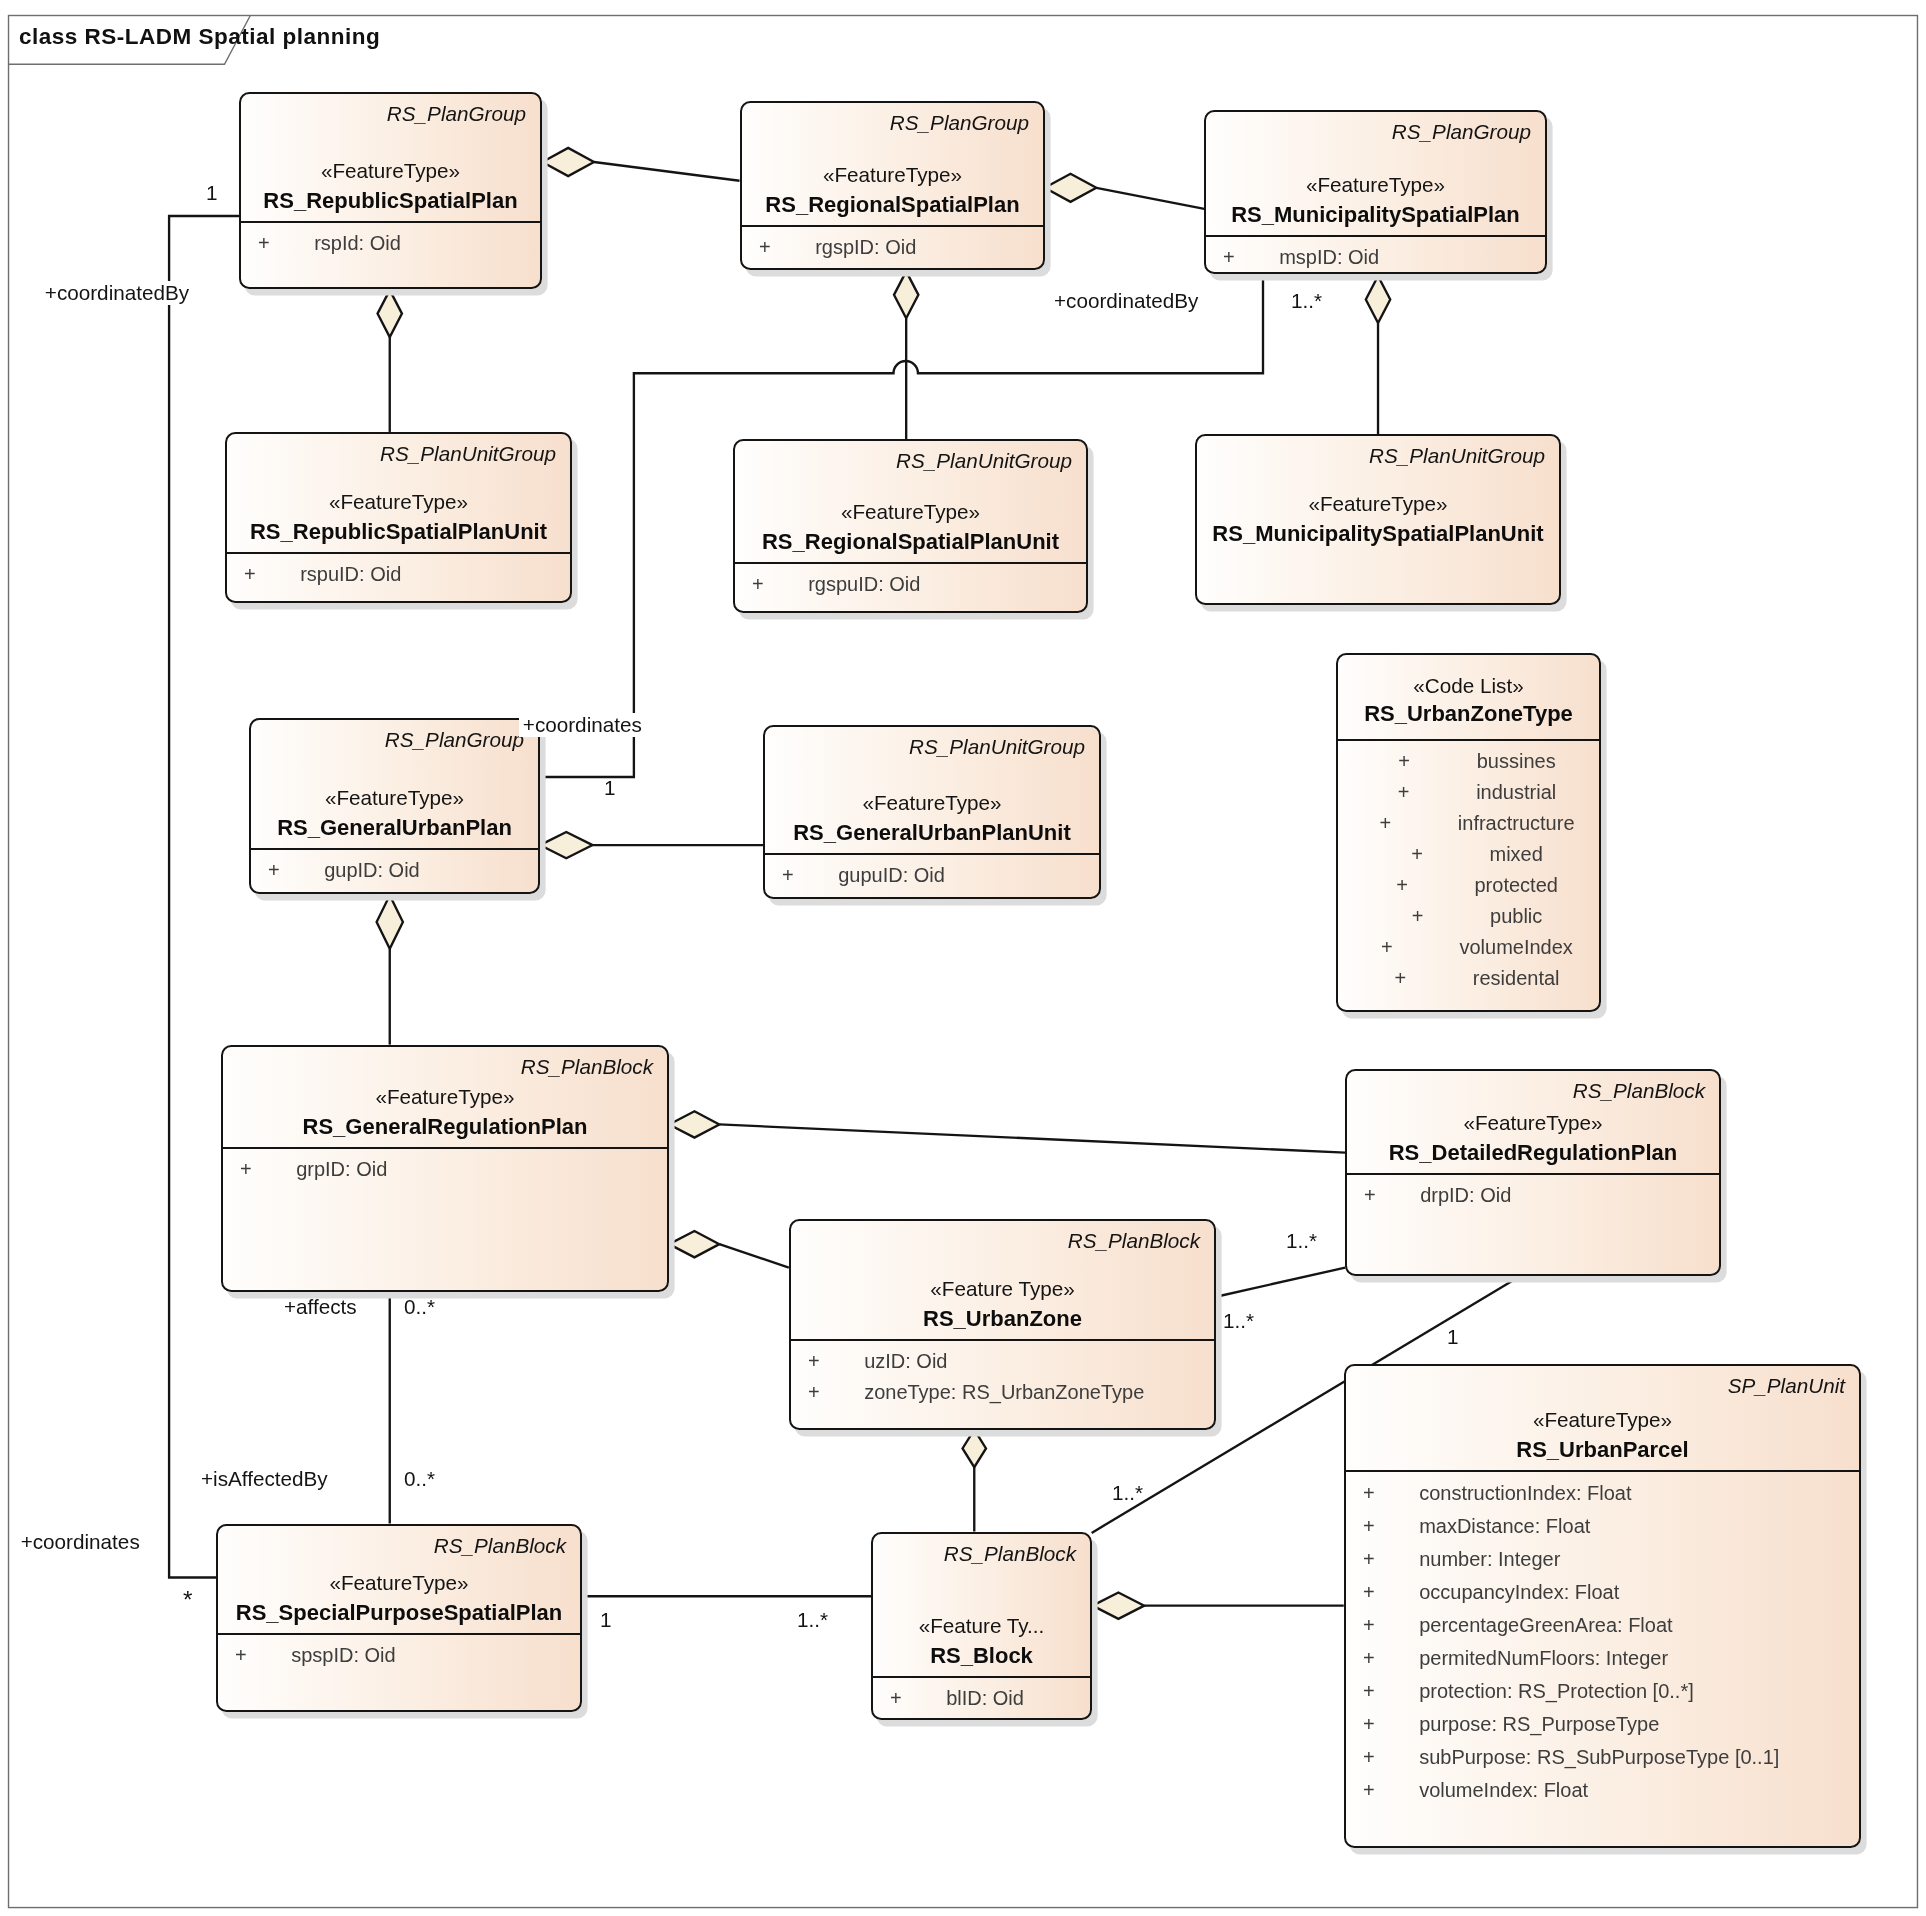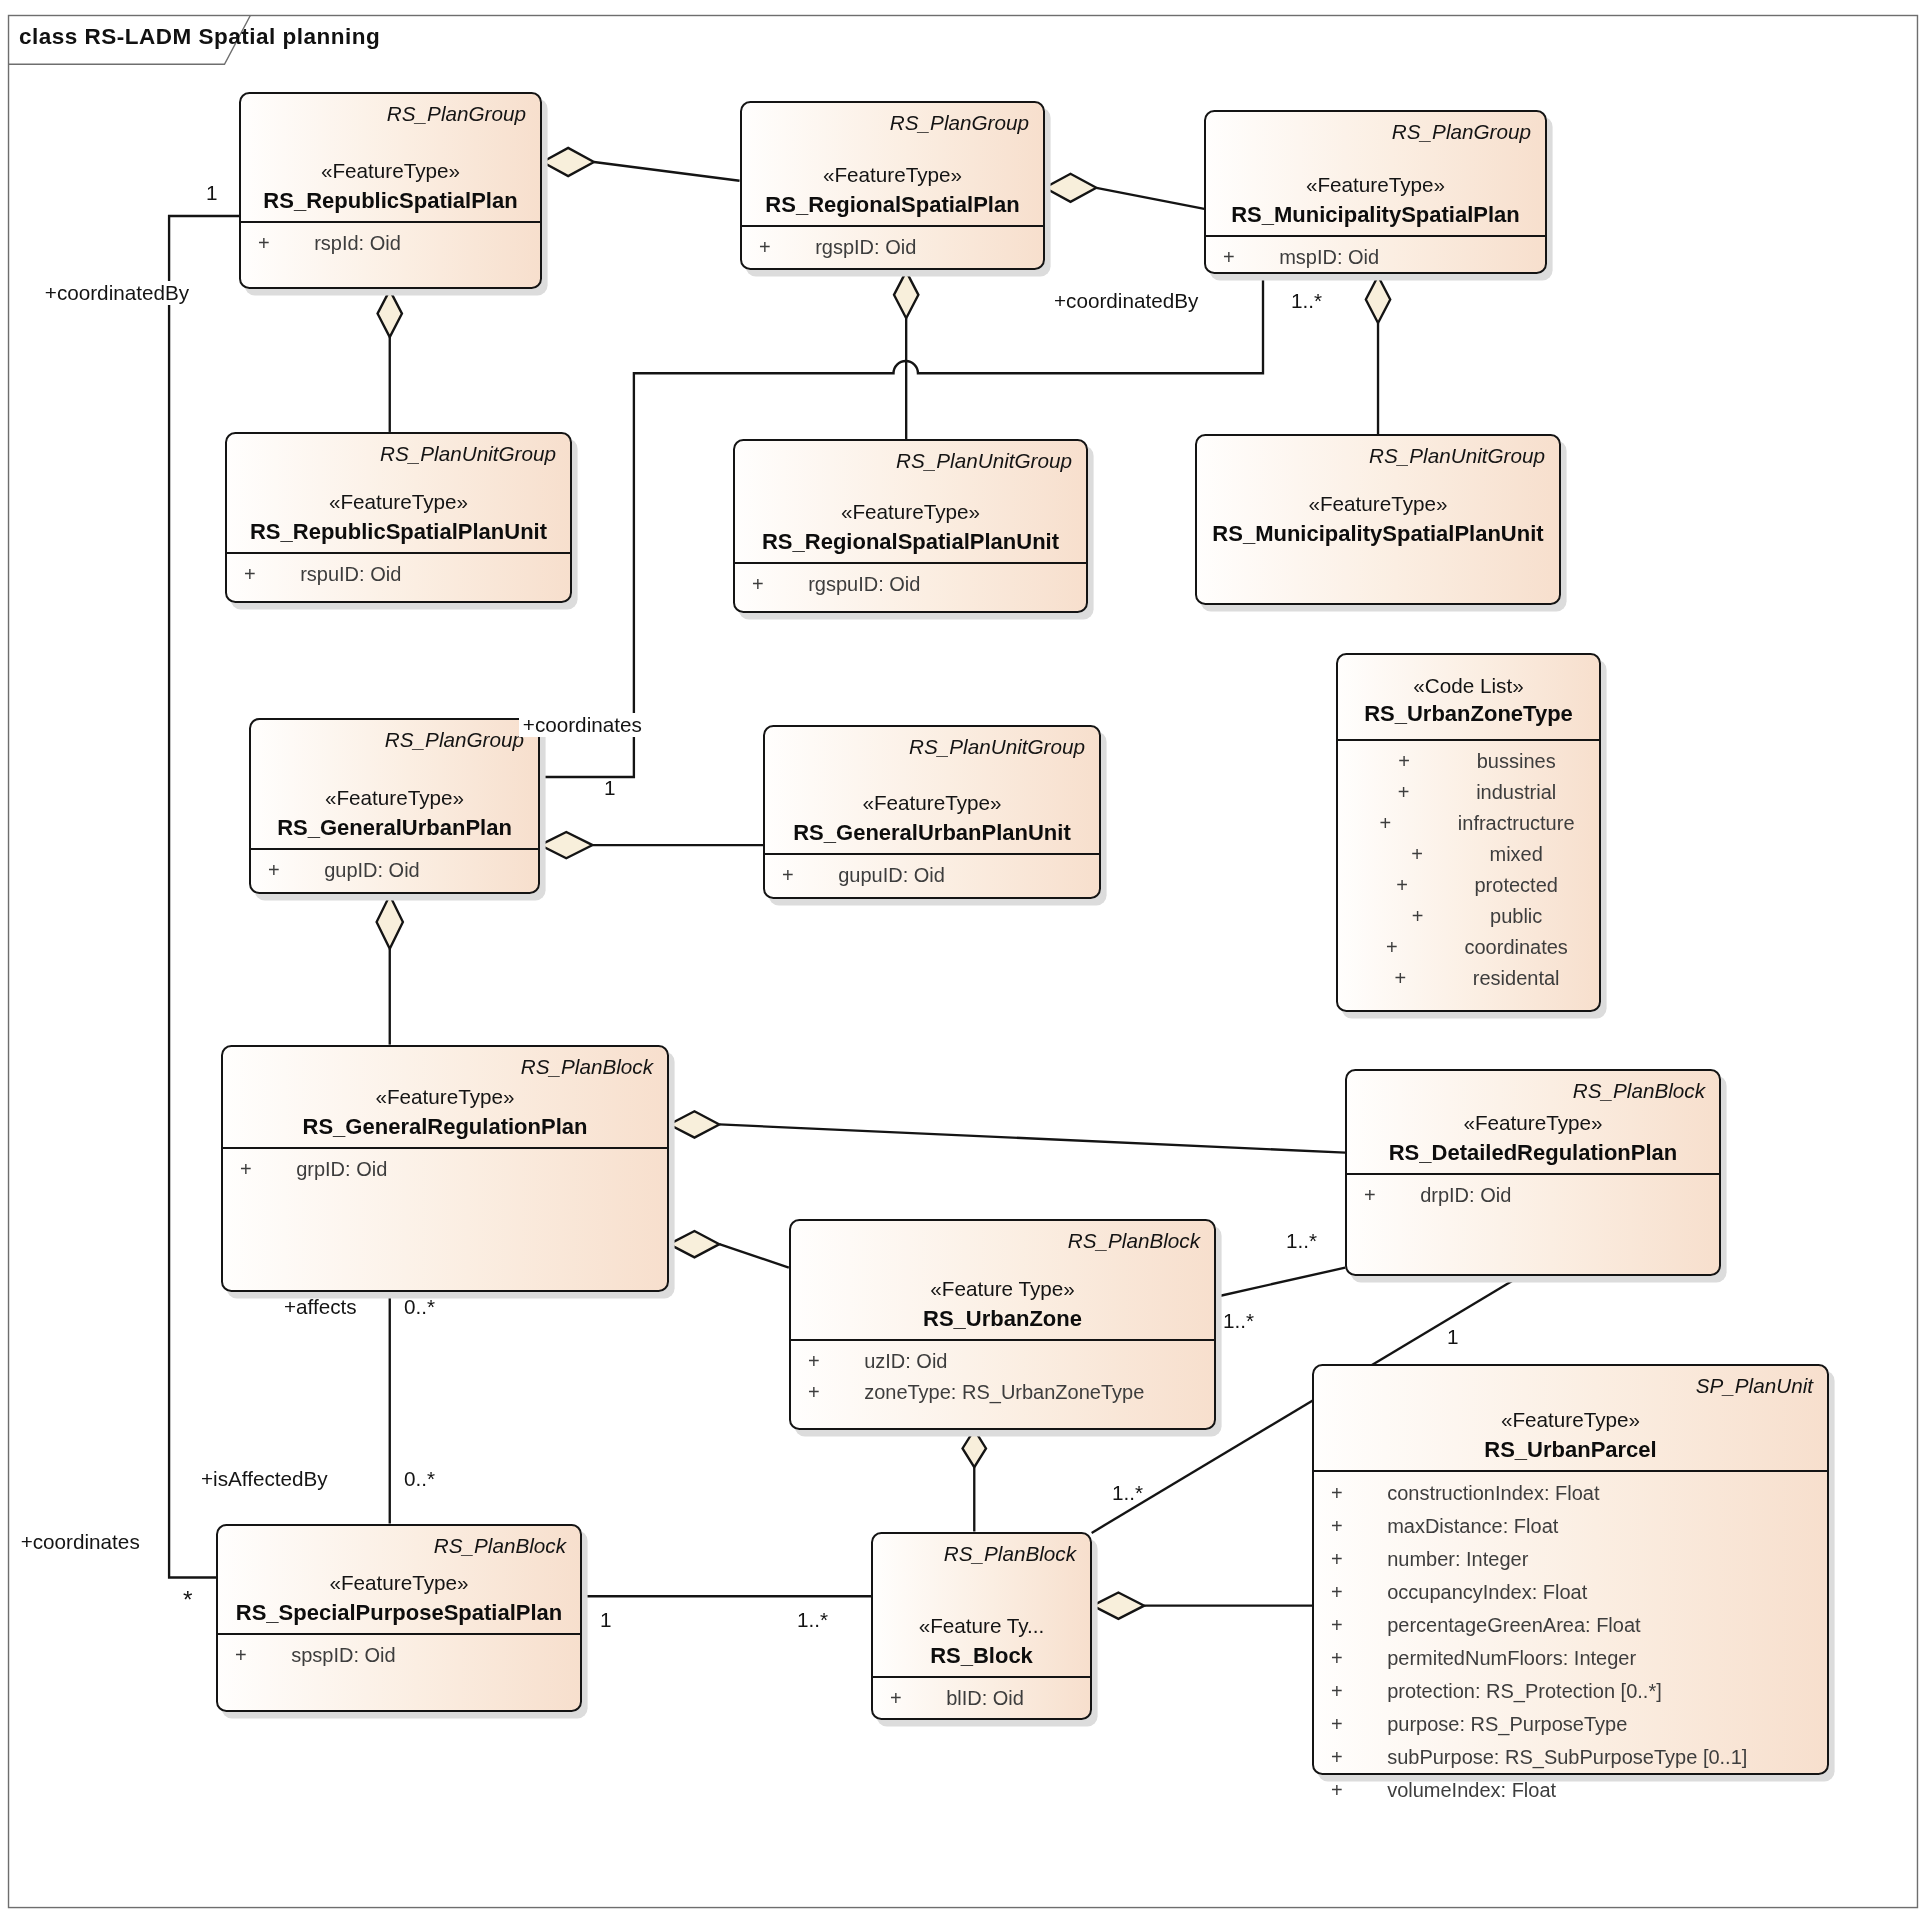--- a/index.html
+++ b/index.html
@@ -174,21 +174,21 @@
       <div class="st" style="margin-bottom:2.8px;">«Code List»</div>
       <div class="nm">RS_UrbanZoneType</div>
     </div>
     <div class="attrs">
       <div class="attr">+            bussines</div>
       <div class="attr">+            industrial</div>
       <div class="attr">+            infractructure</div>
       <div class="attr">+            mixed</div>
       <div class="attr">+            protected</div>
       <div class="attr">+            public</div>
-      <div class="attr">+            coordinates</div>
+      <div class="attr">+            volumeIndex</div>
       <div class="attr">+            residental</div>
     </div>
   </div>
 
   <div class="uml-box" style="left:249px;top:718px;width:291px;height:176px;">
     <div class="hdr" style="height:128px;">
       <div class="tag">RS_PlanGroup</div>
       <div class="st">«FeatureType»</div>
       <div class="nm">RS_GeneralUrbanPlan</div>
     </div>
@@ -235,21 +235,21 @@
       <div class="tag">RS_PlanBlock</div>
       <div class="st">«Feature Type»</div>
       <div class="nm">RS_UrbanZone</div>
     </div>
     <div class="attrs">
       <div class="attr">+        uzID: Oid</div>
       <div class="attr">+        zoneType: RS_UrbanZoneType</div>
     </div>
   </div>
 
-  <div class="uml-box" style="left:1312px;top:1364px;width:517px;height:411px;">
+  <div class="uml-box" style="left:1344px;top:1364px;width:517px;height:484px;">
     <div class="hdr" style="height:104px;">
       <div class="tag">SP_PlanUnit</div>
       <div class="st">«FeatureType»</div>
       <div class="nm">RS_UrbanParcel</div>
     </div>
     <div class="attrs wide">
       <div class="attr">+        constructionIndex: Float</div>
       <div class="attr">+        maxDistance: Float</div>
       <div class="attr">+        number: Integer</div>
       <div class="attr">+        occupancyIndex: Float</div>

